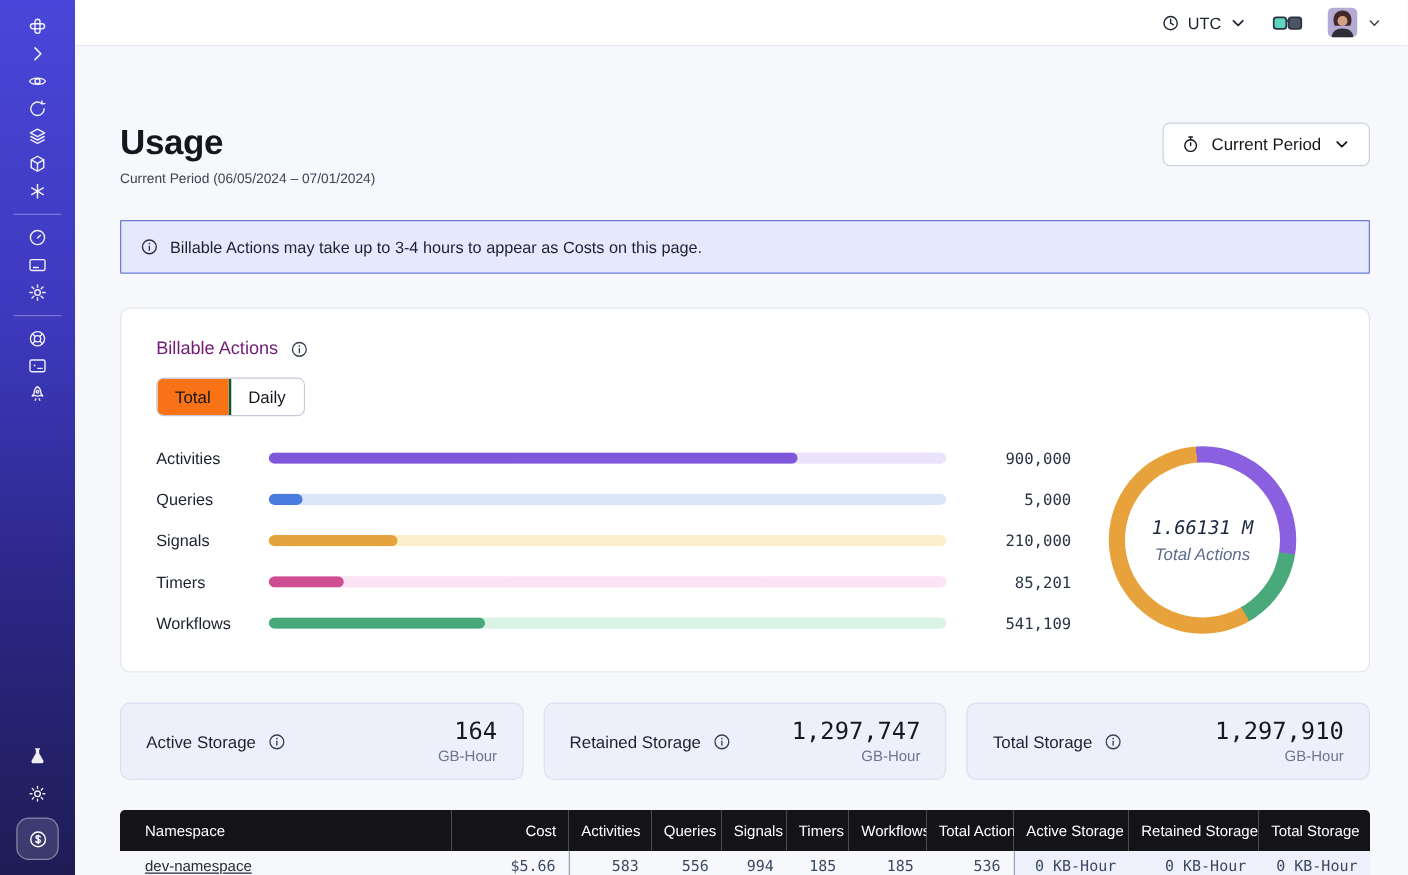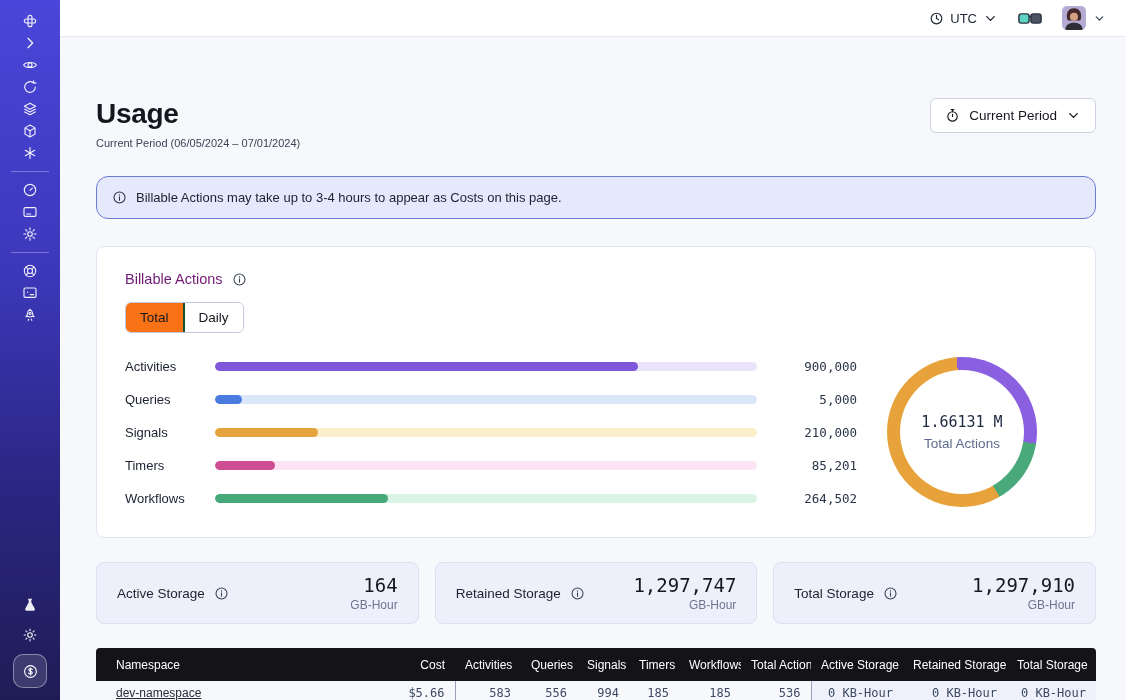--- a/index.html
+++ b/index.html
@@ -34,21 +34,21 @@
 
   
   .main { position:absolute; left:60px; top:38px; right:0; bottom:0; padding:0 30px 0 36px; }
   .header-row { margin-top:60px; display:flex; justify-content:space-between; align-items:flex-start; }
   .page-title { font-size:28px; font-weight:600; letter-spacing:-.3px; color:#14171d; }
   .page-subtitle { margin-top:7px; font-size:11px; color:#3d4352; }
   .period-btn { background:#fff; border:1px solid #ccd1e0; border-radius:6px; padding:9px 14px;
     font-size:13.5px; color:#14171d; display:flex; align-items:center; gap:9px; cursor:pointer; }
   .period-btn svg { width:15px; height:15px; }
 
-  .banner { margin-top:27px; background:#e4e9fc; border:1px solid #6d7cd3; border-radius:12px;
+  .banner { margin-top:27px; background:#e4e9fc; border:1px solid #6d7cd3; border-radius:1px;
     padding:13px 15px; font-size:13px; color:#1c2230; display:flex; align-items:center; gap:9px; }
   .info-ic { width:15px; height:15px; flex:0 0 auto; color:#2a3040; }
 
   .card { background:#fff; border:1px solid #e3e6f0; border-radius:8px; }
   .billable { margin-top:27px; padding:24px 28px 30px; }
   .billable-head { display:flex; align-items:flex-end; gap:9px; font-size:14.5px; color:#701a75; }
   .tabs { margin-top:15px; display:inline-flex; border:1px solid #c3c9d9; border-radius:6px;
     overflow:hidden; background:#fff; }
   .tab { padding:7px 14px; font-size:13.5px; color:#14171d; cursor:pointer; background:#fff; }
   .tab + .tab { border-left:2px solid #14532d; }
@@ -57,21 +57,21 @@
   .chart-area { margin-top:24px; display:flex; align-items:center; }
   .bars { flex:1; display:flex; flex-direction:column; gap:18px; }
   .bar-row { display:flex; align-items:center; gap:12px; }
   .bar-label { width:78px; font-size:13px; color:#1a2130; flex:0 0 auto; }
   .bar-track { flex:1; height:9px; border-radius:5px; position:relative; overflow:hidden; }
   .bar-fill { height:100%; border-radius:5px; }
   .bar-value { width:88px; text-align:right; font-family:"DejaVu Sans Mono",monospace;
     font-size:12.5px; color:#2a3447; flex:0 0 auto; }
   .donut-wrap { width:210px; display:flex; align-items:center; justify-content:center; flex:0 0 auto; }
   .donut { width:150px; height:150px; border-radius:50%; position:relative;
-    display:flex; align-items:center; justify-content:center; }
+    display:flex; align-items:center; justify-content:center;font-style:italic; }
   .donut::before { content:""; position:absolute; inset:13px; background:#fff; border-radius:50%; }
   .donut-center { position:relative; text-align:center; }
   .donut-value { font-family:"DejaVu Sans Mono",monospace; font-size:15px; color:#1e2940; }
   .donut-label { margin-top:5px; font-size:13.5px; color:#5c6d8e; }
 
   .storage-row { margin-top:24px; display:flex; gap:16px; }
   .storage-card { flex:1; background:#edf0fa; border:1px solid #dce0f0; border-radius:8px; height:62px;
     display:flex; align-items:center; justify-content:space-between; padding:0 20px; }
   .storage-label { display:flex; align-items:center; gap:9px; font-size:13.5px; color:#1d222e; }
   .storage-value { text-align:right; }
@@ -304,21 +304,21 @@
           <div class="bar-track" style="background: rgb(252, 228, 244);">
               <div class="bar-fill" style="width: 11%; background: rgb(207, 77, 146);"></div>
             </div>
           <span class="bar-value">85,201</span>
         </div>
         <div class="bar-row">
           <span class="bar-label">Workflows</span>
           <div class="bar-track" style="background: rgb(217, 243, 229);">
               <div class="bar-fill" style="width: 32%; background: rgb(71, 168, 121);"></div>
             </div>
-          <span class="bar-value">264,502</span>
+          <span class="bar-value">541,109</span>
         </div>
       </div>
       <div class="donut-wrap">
         <div class="donut" style="background: conic-gradient(rgb(138, 95, 224) 0deg, rgb(138, 95, 224) 99deg, rgb(73, 169, 122) 99deg, rgb(73, 169, 122) 150deg, rgb(232, 162, 60) 150deg, rgb(232, 162, 60) 356deg, rgb(138, 95, 224) 356deg, rgb(138, 95, 224) 360deg);">
           <div class="donut-center">
             <div class="donut-value">1.66131 M</div>
             <div class="donut-label">Total Actions</div>
           </div>
         </div>
       </div>

